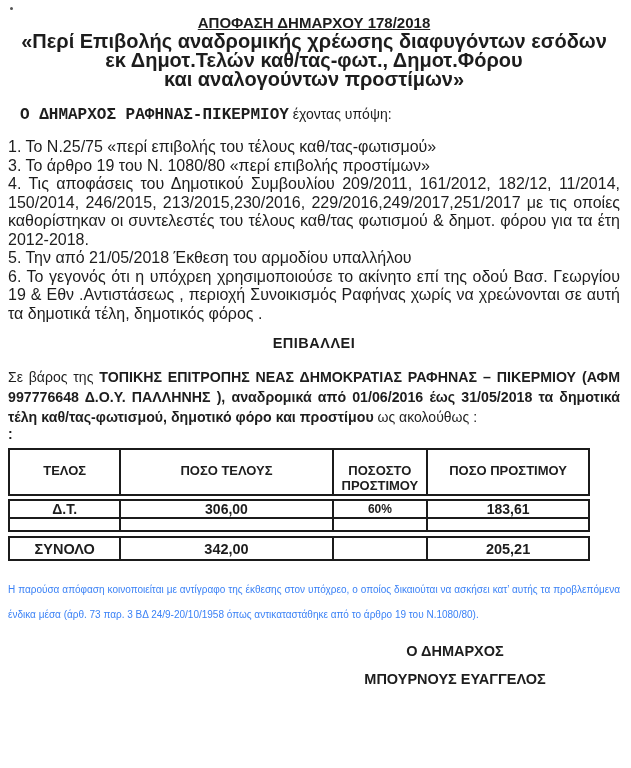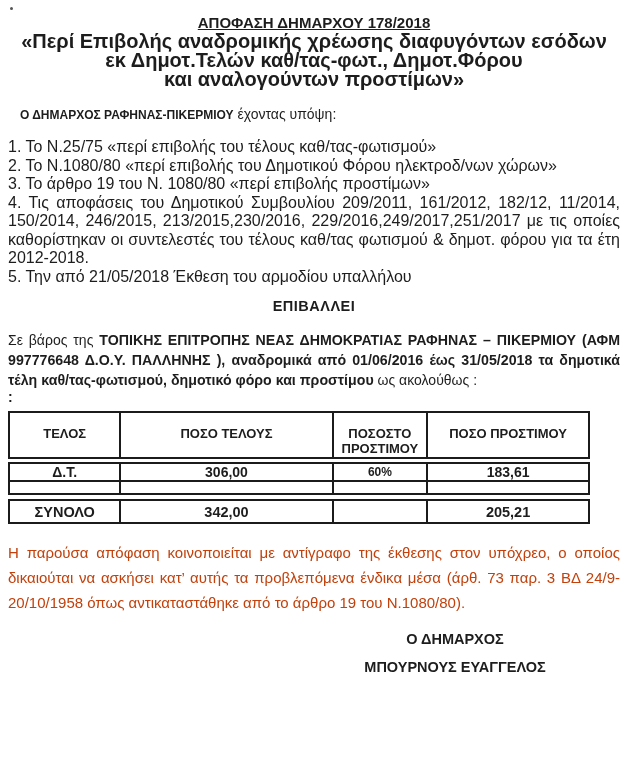--- a/index.html
+++ b/index.html
@@ -33,21 +33,21 @@
     text-align: center;
     font-weight: bold;
     font-size: 20px;
     line-height: 19px;
   }
   .preamble {
     margin: 16px 0 0 12px;
     font-size: 14px;
     line-height: 18px;
   }
-  .preamble b { font-size: 12px; }
+  .preamble b { font-size: 16px; font-family: Liberation Mono, monospace; }
   .considerations {
     margin-top: 14px;
     font-size: 16px;
     line-height: 18.5px;
   }
   .consideration { margin: 0; }
   .justify { text-align: justify; }
   .decision-heading {
     text-align: center;
     font-weight: bold;
@@ -95,23 +95,23 @@
   .tbl-body td.pct { font-size: 12px; }
   .tbl-body tr.empty-row td { height: 11px; }
   .tbl-total { margin-top: 4px; }
   .tbl-total td {
     font-size: 14.5px;
     line-height: 18px;
     height: 21px;
   }
   .closing {
     margin: 16px 0 0 0;
-    font-size: 15px;
+    font-size: 10px;
     line-height: 25px;
-    color: #c2410c;
+    color: #3b82f6;
   }
   .signature {
     width: 310px;
     margin: 15px 0 0 292px;
     text-align: center;
     font-weight: bold;
     font-size: 14.5px;
     line-height: 18px;
   }
   .sig-name { margin-top: 10px; }
@@ -129,24 +129,24 @@
     <div class="doc-subtitle">εκ Δημοτ.Τελών καθ/τας-φωτ., Δημοτ.Φόρου</div>
     <div class="doc-subtitle">και αναλογούντων προστίμων»</div>
   </div>
 
   <p class="preamble">
     <b>Ο ΔΗΜΑΡΧΟΣ ΡΑΦΗΝΑΣ-ΠΙΚΕΡΜΙΟΥ</b><span> έχοντας υπόψη:</span>
   </p>
 
   <div class="considerations">
     <p class="consideration">1. Το Ν.25/75 «περί επιβολής του τέλους καθ/τας-φωτισμού»</p>
-    <p class="consideration">2. Το Ν.1080/80 «περί επιβολής του Δημοτικού Φόρου ηλεκτροδ/νων χώρων»</p>
     <p class="consideration">3. Το άρθρο 19 του Ν. 1080/80 «περί επιβολής προστίμων»</p>
     <p class="consideration justify">4. Τις αποφάσεις του Δημοτικού Συμβουλίου 209/2011, 161/2012, 182/12, 11/2014, 150/2014, 246/2015, 213/2015,230/2016, 229/2016,249/2017,251/2017 με τις οποίες καθορίστηκαν οι συντελεστές του τέλους καθ/τας φωτισμού &amp; δημοτ. φόρου για τα έτη 2012-2018.</p>
     <p class="consideration">5. Την από 21/05/2018 Έκθεση του αρμοδίου υπαλλήλου</p>
+    <p class="consideration justify">6. Το γεγονός ότι η υπόχρεη χρησιμοποιούσε το ακίνητο επί της οδού Βασ. Γεωργίου 19 &amp; Εθν .Αντιστάσεως , περιοχή Συνοικισμός Ραφήνας χωρίς να χρεώνονται σε αυτή τα δημοτικά τέλη, δημοτικός φόρος .</p>
   </div>
 
   <div class="decision-heading">ΕΠΙΒΑΛΛΕΙ</div>
 
   <p class="imposition justify">
     <span>Σε βάρος της </span><b>ΤΟΠΙΚΗΣ ΕΠΙΤΡΟΠΗΣ ΝΕΑΣ ΔΗΜΟΚΡΑΤΙΑΣ ΡΑΦΗΝΑΣ – ΠΙΚΕΡΜΙΟΥ (ΑΦΜ 997776648 Δ.Ο.Υ. ΠΑΛΛΗΝΗΣ ), αναδρομικά από 01/06/2016 έως 31/05/2018 τα δημοτικά τέλη καθ/τας-φωτισμού, δημοτικό φόρο και προστίμου</b><span> ως ακολούθως :</span>
   </p>
   <div class="stray-colon">:</div>
 
   <table class="fee-table tbl-header">

